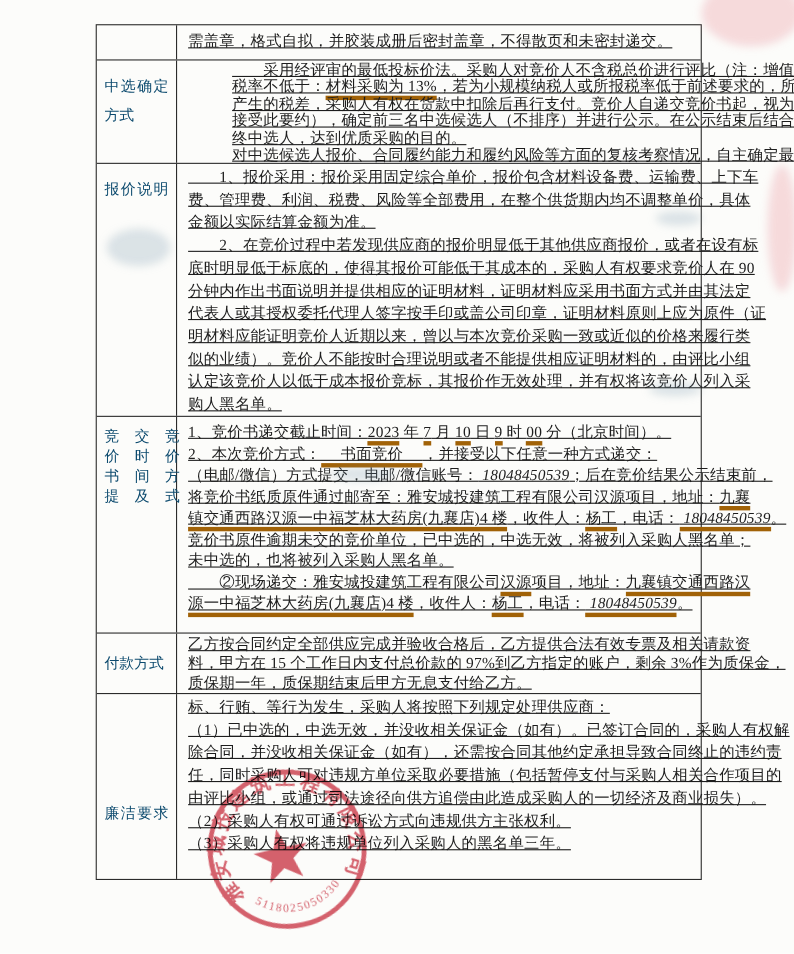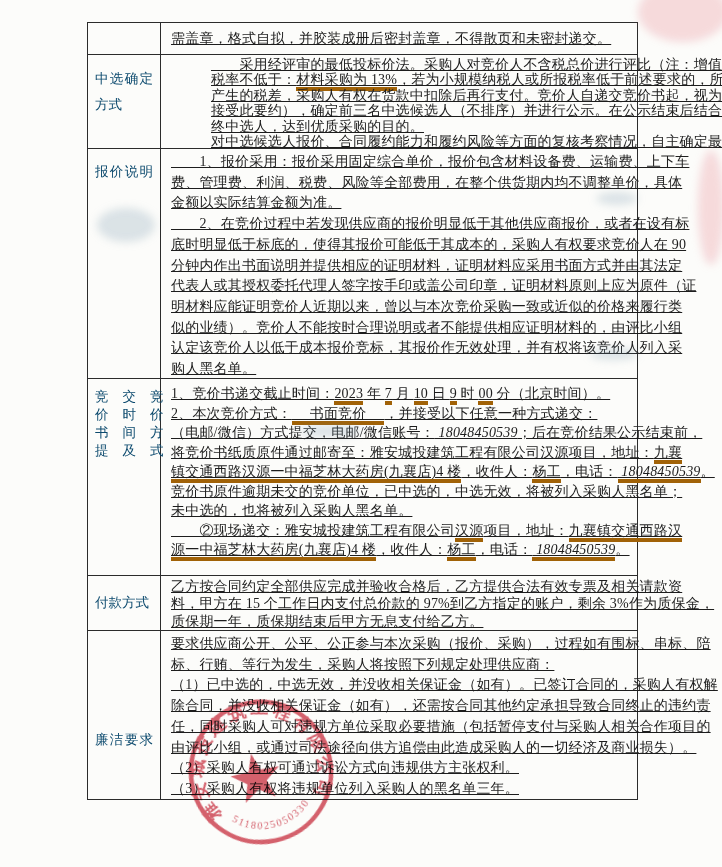--- a/index.html
+++ b/index.html
@@ -132,21 +132,20 @@
           <div class="text-line"><span>乙方按合同约定全部供应完成并验收合格后，乙方提供合法有效专票及相关请款资</span></div>
           <div class="text-line"><span>料，甲方在 15 个工作日内支付总价款的 97%到乙方指定的账户，剩余 3%作为质保金，</span></div>
           <div class="text-line"><span>质保期一年，质保期结束后甲方无息支付给乙方。</span></div>
         </div>
       </div>
       <div class="row r5">
         <div class="cell label">
           <div class="lab-line stretch">廉洁要求</div>
         </div>
         <div class="cell content">
-          <div class="text-line"><span>要求供应商公开、公平、公正参与本次采购（报价、采购），过程如有围标、串标、陪</span></div>
           <div class="text-line"><span>标、行贿、等行为发生，采购人将按照下列规定处理供应商：</span></div>
           <div class="text-line"><span>（1）已中选的，中选无效，并没收相关保证金（如有）。已签订合同的，采购人有权解</span></div>
           <div class="text-line"><span>除合同，并没收相关保证金（如有），还需按合同其他约定承担导致合同终止的违约责</span></div>
           <div class="text-line"><span>任，同时采购人可对违规方单位采取必要措施（包括暂停支付与采购人相关合作项目的</span></div>
           <div class="text-line"><span>由评比小组，或通过司法途径向供方追偿由此造成采购人的一切经济及商业损失）。</span></div>
           <div class="text-line"><span>（2）采购人有权可通过诉讼方式向违规供方主张权利。</span></div>
           <div class="text-line"><span>（3）采购人有权将违规单位列入采购人的黑名单三年。</span></div>
         </div>
       </div>
     </div>

